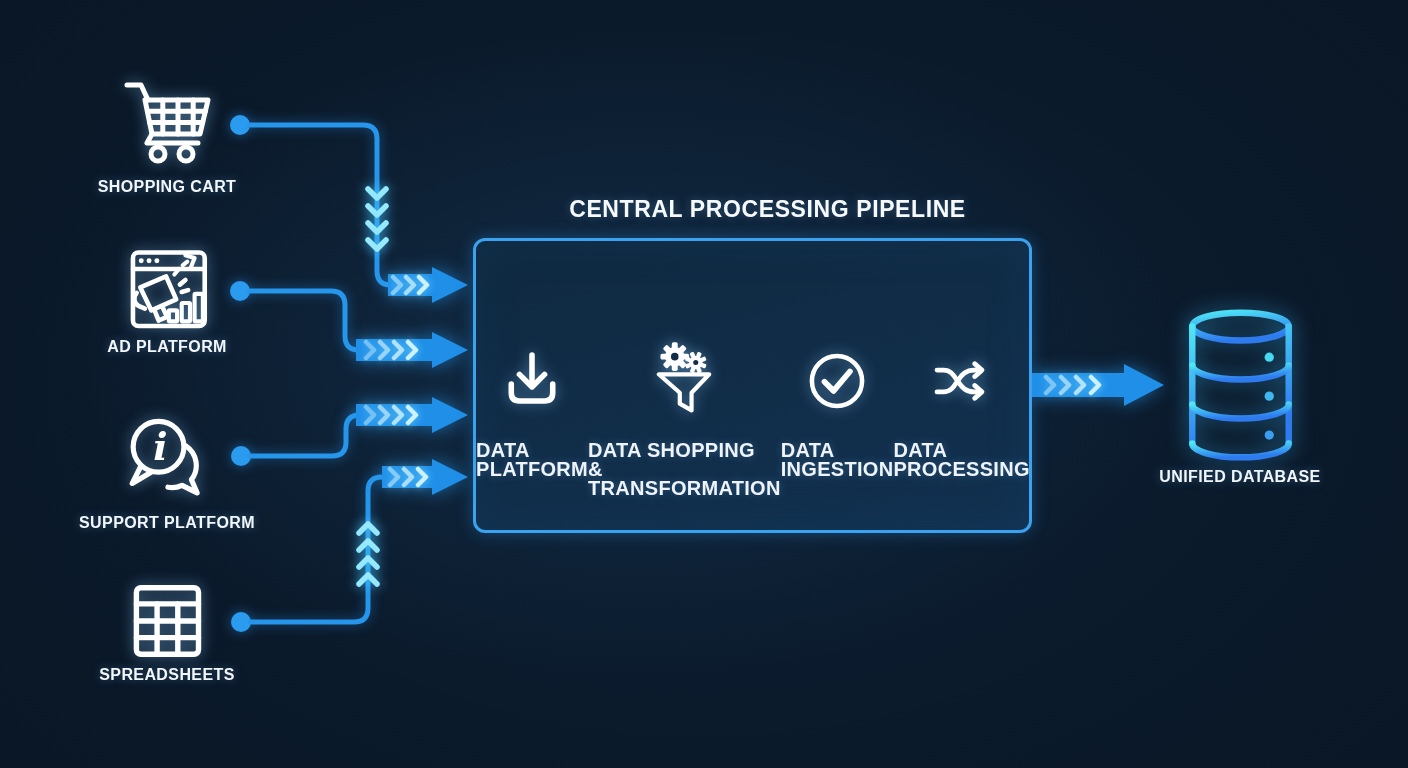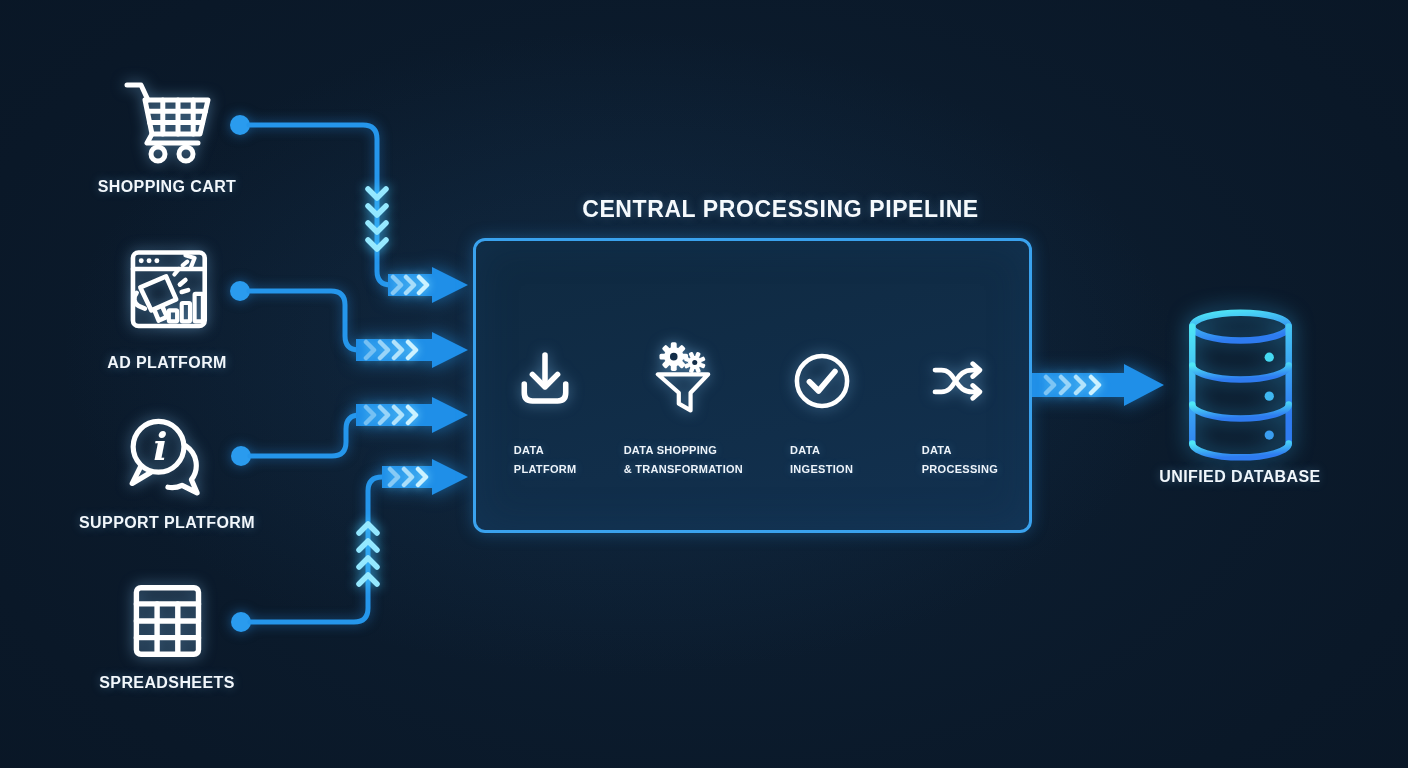--- a/index.html
+++ b/index.html
@@ -19,44 +19,44 @@
   .arr-glow{filter:drop-shadow(0 0 9px rgba(40,160,250,0.55));}
   .chev{stroke:#cdf2ff;stroke-width:4.5;fill:none;stroke-linecap:round;stroke-linejoin:round;
         filter:drop-shadow(0 0 4px rgba(120,220,255,0.9));}
   .train{stroke:#96e9ff;stroke-width:5.5;fill:none;stroke-linecap:round;stroke-linejoin:round;
         filter:drop-shadow(0 0 6px rgba(70,200,255,0.95));}
   .node{position:absolute;z-index:2;text-align:center;}
   .white-icon{stroke:#ffffff;fill:none;stroke-linecap:round;stroke-linejoin:round;
         filter:drop-shadow(0 0 7px rgba(140,205,255,0.50));margin:0 auto;}
   .src-label{font-size:16px;font-weight:bold;color:#f2f7fb;letter-spacing:0.4px;
         text-shadow:0 0 10px rgba(130,200,255,0.35);}
-  #pipeline-title{position:absolute;left:501px;top:196px;width:559px;z-index:2;text-align:center;
+  #pipeline-title{position:absolute;left:488px;top:196px;width:559px;z-index:2;text-align:center;
         font-size:23px;font-weight:bold;color:#f6fafd;letter-spacing:0.6px;
         text-shadow:0 0 10px rgba(130,200,255,0.30);}
   #pipeline-box{
     position:absolute;left:473px;top:238px;width:559px;height:295px;z-index:2;
     box-sizing:border-box;border:3px solid #3aa2ee;border-radius:12px;
     background:linear-gradient(165deg,#0f2940 0%,#133click 0%,#123150 100%);
     background:linear-gradient(165deg,#0f2940 0%,#123150 100%);
     box-shadow:0 0 16px rgba(47,150,230,0.35), inset 0 0 40px rgba(25,70,115,0.25);
     display:flex;flex-direction:row;
   }
   .stage{flex:1 1 0;display:flex;flex-direction:column;align-items:center;padding-top:96px;}
   .stage-icon-box{height:88px;display:flex;align-items:center;justify-content:center;}
-  .stage-label{margin-top:16px;font-size:11px;font-weight:bold;color:#eef4fa;
+  .stage-label{margin-top:16px;font-size:20px;font-weight:bold;color:#eef4fa;
         letter-spacing:0.3px;line-height:19px;text-shadow:0 0 8px rgba(130,200,255,0.3);}
   .stage-label span{display:block;}
   #db-node{left:1115px;top:306px;width:250px;}
   .db-glow{filter:drop-shadow(0 0 10px rgba(60,190,255,0.55));margin:0 auto;}
   #db-label{margin-top:4px;}
   #src-cart{left:37px;top:70px;width:260px;}
   #src-ad{left:37px;top:246px;width:260px;}
   #src-support{left:37px;top:412px;width:260px;}
   #src-sheets{left:37px;top:576px;width:260px;}
-  .mt8{margin-top:8px;} .mt6{margin-top:16px;} .mt10{margin-top:8px;}
+  .mt8{margin-top:8px;} .mt6{margin-top:0;} .mt10{margin-top:0;}
 </style>
 </head>
 <body>
 
 <div id="canvas">
 
   <svg id="connectors" width="1408" height="768" viewBox="0 0 1408 768">
     <g class="conn-glow">
       <circle class="dot" cx="240" cy="125" r="10"></circle>
       <path class="line" d="M249 125 H363 Q377 125 377 139 V271 Q377 285 391 285 H396"></path>

